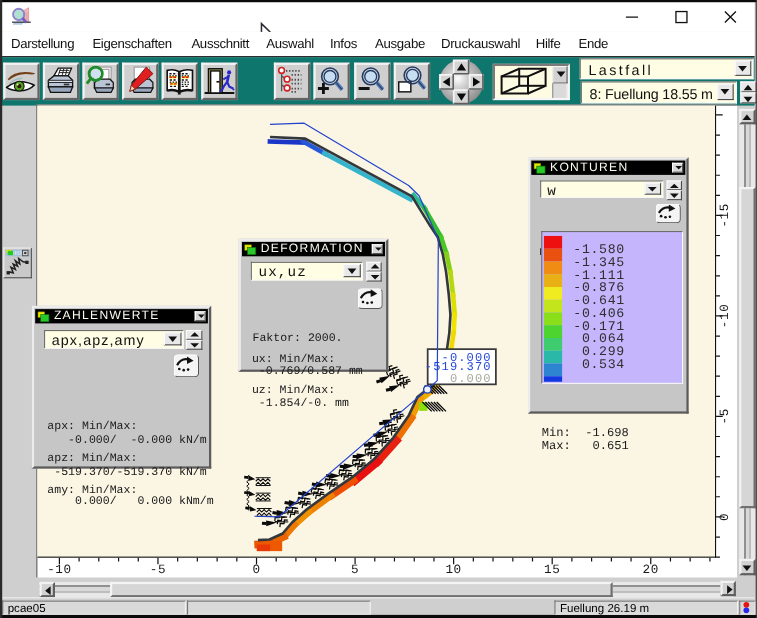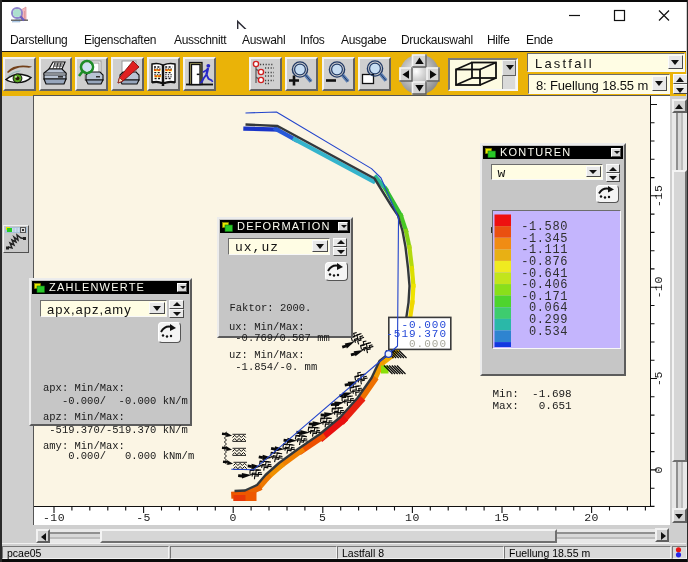--- a/index.html
+++ b/index.html
@@ -3,21 +3,21 @@
 <meta charset="utf-8">
 <style>
 html,body{margin:0;padding:0;}
 body{width:688px;height:562px;overflow:hidden;position:relative;background:#000;
   font-family:"Liberation Sans",sans-serif;}
 #win{position:absolute;left:0;top:0;width:688px;height:562px;background:#cfcfcf;}
 .abs{position:absolute;}
 #titlebar{left:1px;top:2px;width:685px;height:27px;background:#fff;}
 #menubar{left:1px;top:29px;width:685px;height:22px;background:#fff;}
 #menusep{left:1px;top:50.5px;width:685px;height:1.5px;background:#1a1a1a;}
-#toolbar{left:1px;top:52px;width:685px;height:44px;background:#eab308;}
+#toolbar{left:1px;top:52px;width:685px;height:44px;background:#0f766e;}
 .menuitem{position:absolute;top:4px;font-size:12px;letter-spacing:-0.3px;color:#111;}
 .raised{background:#cfcfcf;border-top:2px solid #f2f2f2;border-left:2px solid #f2f2f2;
  border-bottom:2px solid #636363;border-right:2px solid #636363;box-sizing:border-box;}
 .tbtn{position:absolute;top:4.5px;width:33px;height:34px;}
 #canvaswrap{left:33px;top:94.5px;width:637px;height:430px;background:#fff;
  border-left:1.5px solid #555;border-top:1.5px solid #555;box-sizing:border-box;}
 #plot{position:absolute;left:0px;top:0px;width:617px;height:411px;background:#fbf5e4;
  border-right:1.5px solid #111;border-bottom:1.5px solid #111;box-sizing:border-box;}
 .sbtn{position:absolute;background:#d2d2d2;border-top:2px solid #f2f2f2;border-left:2px solid #f2f2f2;
  border-bottom:2px solid #606060;border-right:2px solid #606060;box-sizing:border-box;}
@@ -530,22 +530,21 @@
    </g>
   </svg>
  </div>
  <div class="ptext" style="left:10.5px;top:207.5px;font-size:11px">Min:  -1.698</div>
  <div class="ptext" style="left:10.5px;top:219.5px;font-size:11px">Max:   0.651</div>
 </div>
 
 <div class="abs" id="statusbar">
  <div class="sfield" style="left:1px;width:167px">pcae05</div>
  <div class="sfield" style="left:169px;width:167px"></div>
- <div class="sfield" style="left:336px;width:167px">Lastfall 8</div>
- <div class="sfield" style="left:503px;width:167px">Fuellung 18.55 m</div>
+ <div class="sfield" style="left:503px;width:167px">Fuellung 26.19 m</div>
  <div class="sfield" style="left:671px;width:15px">
   <svg width="9" height="11" viewBox="0 0 9 11" style="position:absolute;left:1px;top:0px">
    <circle cx="4.5" cy="2.8" r="2.6" fill="#e81414"></circle>
    <circle cx="4.5" cy="7.8" r="2.6" fill="#2828e8"></circle>
   </svg>
  </div>
 </div>
 <div class="abs" style="left:0;top:558.5px;width:688px;height:3.5px;background:#0a0a0a"></div>
 <div class="abs" style="left:0;top:0;width:688px;height:2px;background:#0a0a0a"></div>
 <div class="abs" style="left:0;top:0;width:1.5px;height:562px;background:#2a2a2a"></div>

